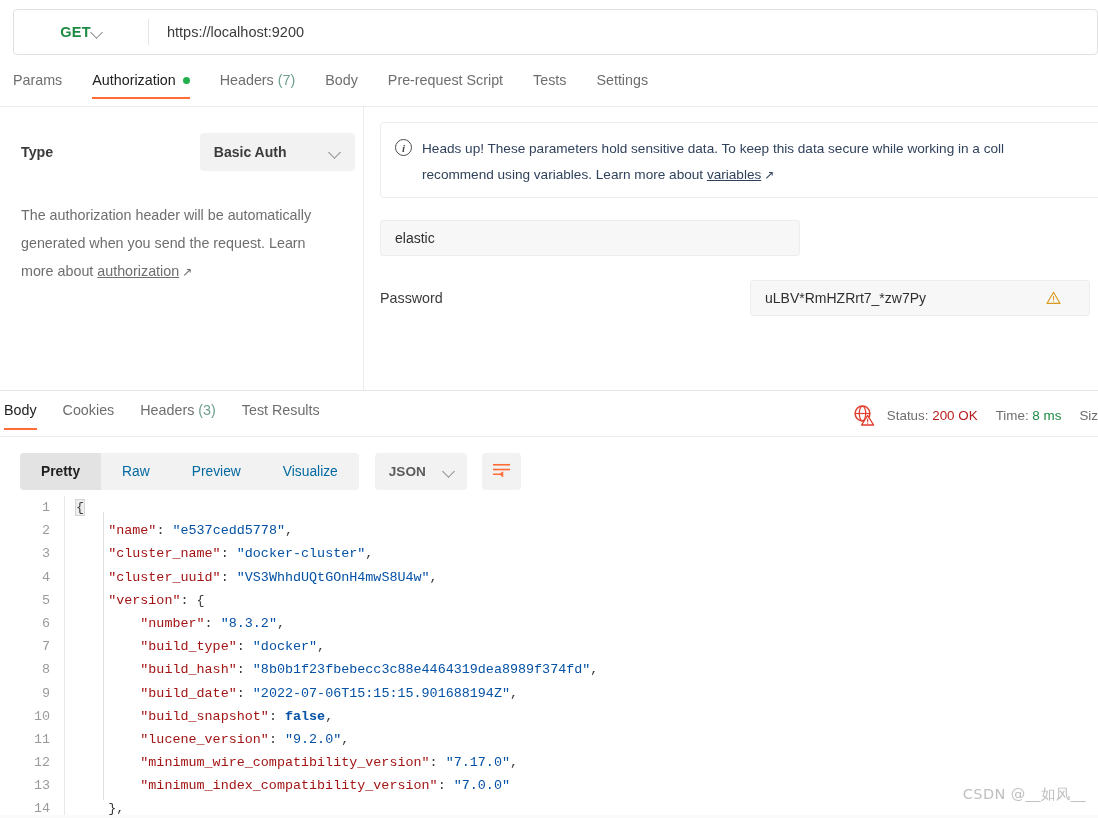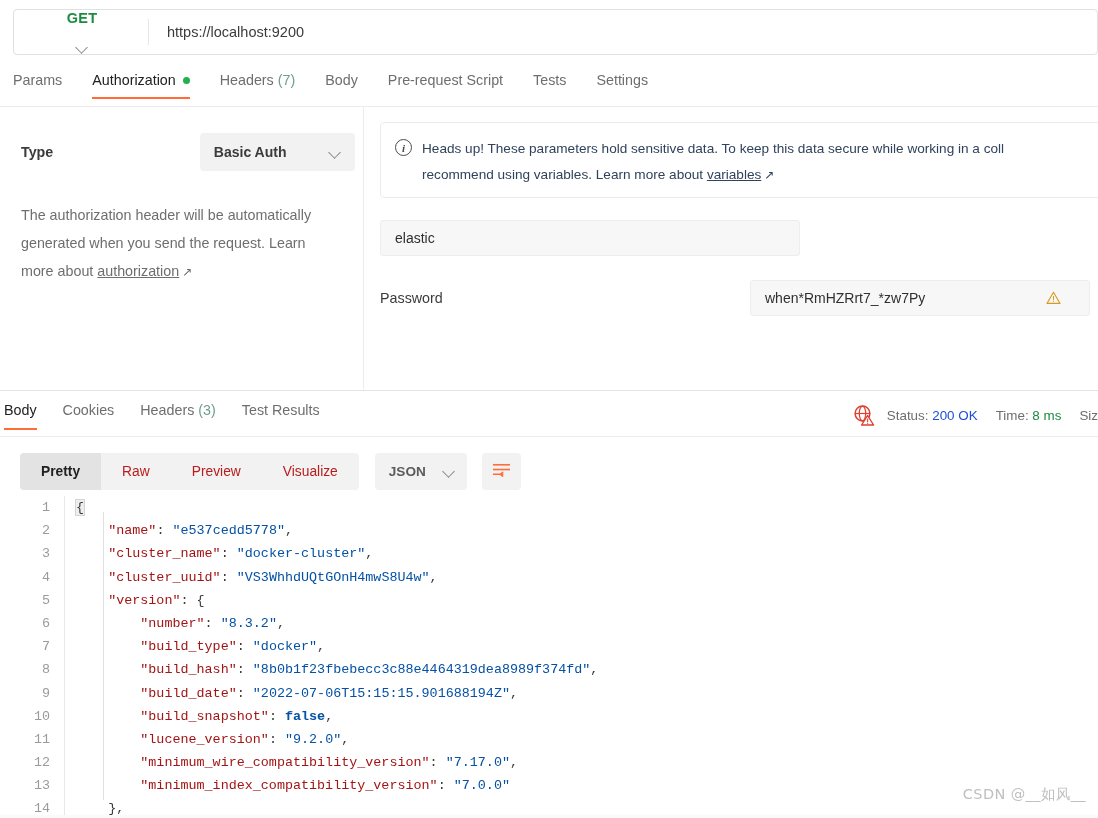--- a/index.html
+++ b/index.html
@@ -25,23 +25,22 @@
     display: flex; align-items: stretch;
     height: 46px;
     border: 1px solid #e0e0e0;
     border-radius: 4px;
     background: #fff;
   }
   .method-box {
     display: flex; align-items: center;
     width: 134px;
     padding: 0 14px 0 16px;
-    justify-content: space-between;
+    justify-content: center;
     position: relative;
-    flex-direction: column;
   }
   .method-label {
     font-size: 14.5px; font-weight: bold;
     color: #1d8a42; letter-spacing: .2px;
   }
   .chev {
     width: 13px; height: 13px;
     display: inline-block; position: relative;
   }
   .chev::before {
@@ -196,42 +195,42 @@
   .resp-tabs .rtab.active::after { height: 2.5px; }
 
   .resp-meta {
     position: absolute; right: 0px; top: 404px;
     display: flex; align-items: center;
     font-size: 13.4px; color: #6e6e6e;
     white-space: nowrap;
   }
   .globe-warn { width: 22px; height: 22px; margin-right: 12px; }
   .meta-item { margin-right: 18px; }
-  .meta-val { color: #1d4ed8; }
+  .meta-val { color: #b91c1c; }
   .meta-val.time { color: #1d8a42; }
 
   .resp-tabs-underline {
     position: absolute; left: 0; top: 436px;
     width: 1098px; height: 1px; background: #ececec;
   }
 
   
   .resp-toolbar {
     position: absolute; left: 20px; top: 453px;
     display: flex; align-items: center;
   }
   .seg {
     display: flex; height: 37px;
     background: #f2f2f2; border-radius: 4px;
     overflow: hidden;
   }
   .seg-btn {
     display: flex; align-items: center; justify-content: center;
     padding: 0 21px;
-    font-size: 13.8px; color: #b91c1c;
+    font-size: 13.8px; color: #0369a1;
   }
   .seg-btn.active {
     background: #e3e3e3; color: #212121; font-weight: bold;
   }
   .fmt-select {
     margin-left: 16px;
     height: 37px; width: 92px;
     background: #f2f2f2; border-radius: 4px;
     display: flex; align-items: center; justify-content: space-between;
     padding: 0 11px 0 14px;
@@ -368,21 +367,21 @@
 
     <div class="field-row" style="margin-top:22px">
       <div class="field-box user">
         <span>elastic</span>
       </div>
     </div>
 
     <div class="field-row">
       <div class="field-label">Password</div>
       <div class="field-box pass">
-        <span>when*RmHZRrt7_*zw7Py</span>
+        <span>uLBV*RmHZRrt7_*zw7Py</span>
         <span class="warn-tri">
           <svg width="15" height="14" viewBox="0 0 16 15">
             <path d="M8 1.4 L15 13.3 L1 13.3 Z" fill="none" stroke="#d79a1e" stroke-width="1.2" stroke-linejoin="round"></path>
             <rect x="7.45" y="5.4" width="1.1" height="4.2" fill="#d79a1e"></rect>
             <rect x="7.45" y="10.4" width="1.1" height="1.1" fill="#d79a1e"></rect>
           </svg>
         </span>
       </div>
     </div>
   </div>

